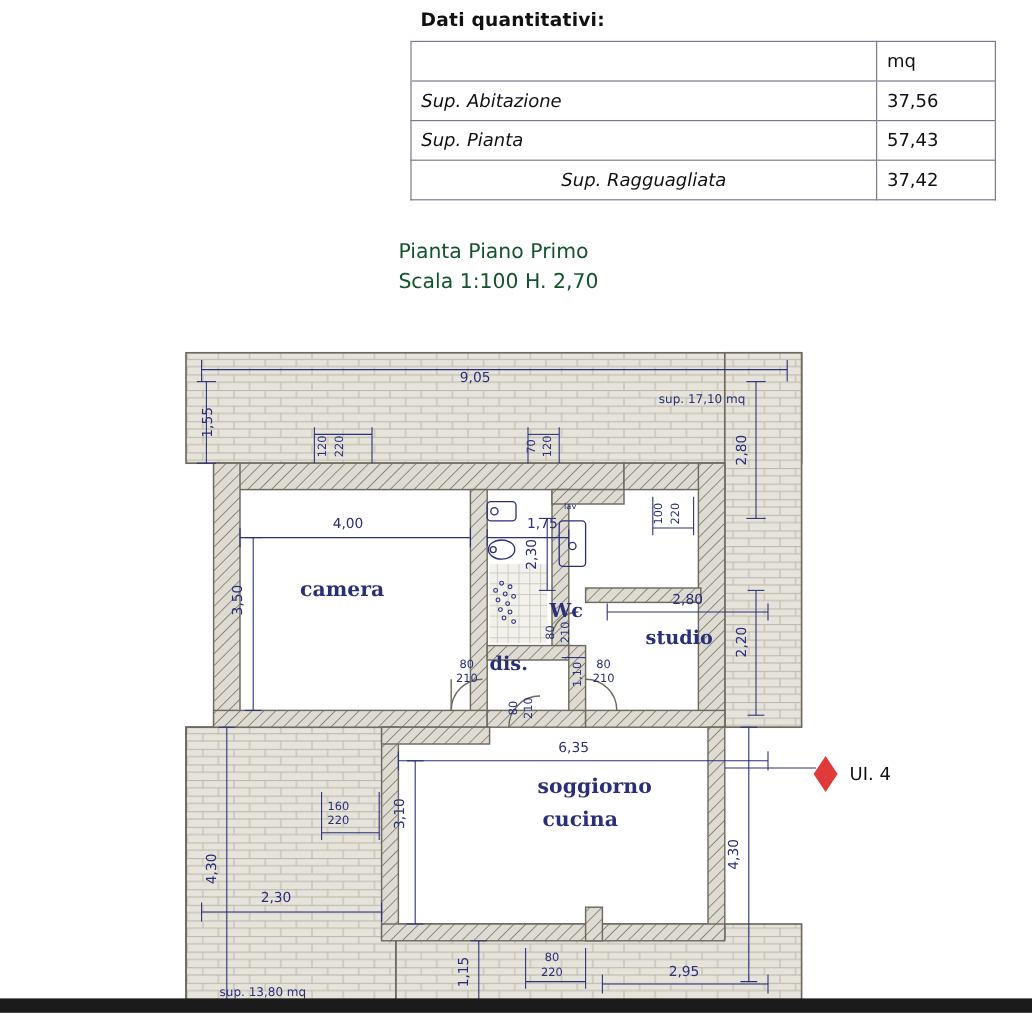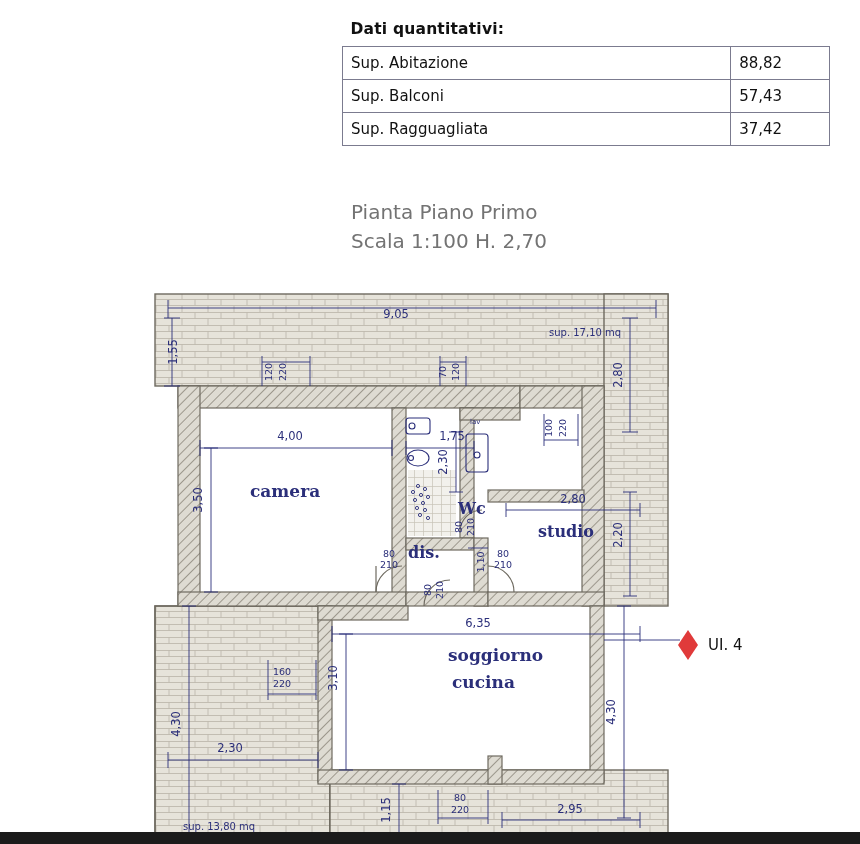--- a/index.html
+++ b/index.html
@@ -21,49 +21,48 @@
   }
   
   .data-table {
     position: absolute;
     left: 342px;
     top: 0px;
     width: 488px;
     border-collapse: collapse;
     font-size: 15px;
     color: #111;
-    margin-top: 12px;
   }
   .data-table td {
     border: 1px solid #7b7b8f;
     padding: 5px 8px;
     height: 22px;
     vertical-align: middle;
     background: #ffffff;
   }
-  .data-table .lbl { text-align: left; width: 400px; }
-  .data-table .lbl.right { text-align: left; }
+  .data-table .lbl { text-align: left; width: 400px; font-style: italic; }
+  .data-table .lbl.right { text-align: center; }
   .data-table .val { text-align: left; width: 86px; }
   .data-table .title-row td {
     border: none;
     border-bottom: 1px solid #7b7b8f;
     font-weight: bold;
     font-size: 15.5px;
     letter-spacing: .2px;
     padding-top: 6px;
     padding-bottom: 6px;
   }
   
   .caption {
     position: absolute;
-    left: 351px;
+    left: 332px;
     top: 198px;
-    font-size: 20px;
+    font-size: 17px;
     line-height: 1.45;
-    color: #737373;
+    color: #14532d;
     white-space: pre-line;
   }
   
   .plan {
     position: absolute;
     left: 0;
     top: 0;
     width: 860px;
     height: 844px;
   }
@@ -87,25 +86,29 @@
 <body>
 
 <div class="page">
 
   <table class="data-table">
     <tbody>
       <tr class="title-row">
         <td colspan="2">Dati  quantitativi:</td>
       </tr>
       <tr>
+        <td class="lbl" style="border-bottom:none;border-top:none;"></td>
+        <td class="val">mq</td>
+      </tr>
+      <tr>
         <td class="lbl">Sup. Abitazione</td>
-        <td class="val">88,82</td>
+        <td class="val">37,56</td>
       </tr>
       <tr>
-        <td class="lbl">Sup. Balconi</td>
+        <td class="lbl">Sup. Pianta</td>
         <td class="val">57,43</td>
       </tr>
       <tr>
         <td class="lbl right">Sup. Ragguagliata</td>
         <td class="val">37,42</td>
       </tr>
     </tbody>
   </table>
 
   <div class="caption">Pianta Piano Primo

